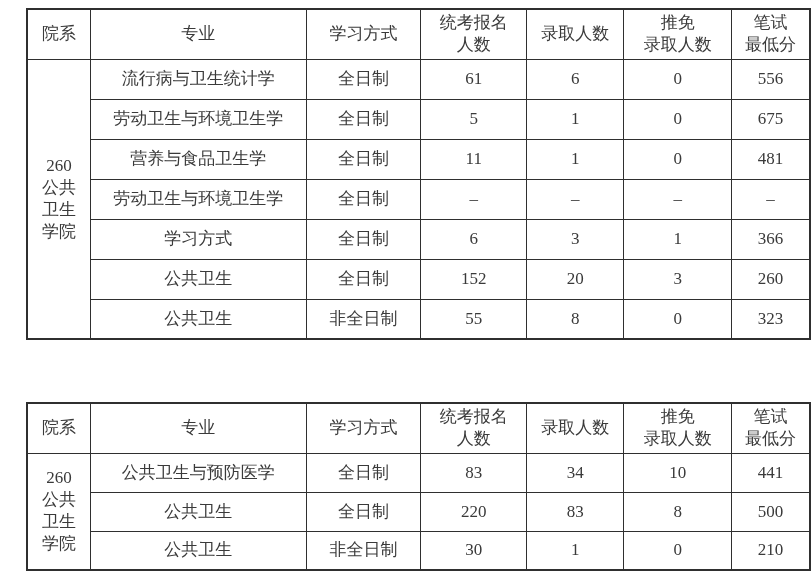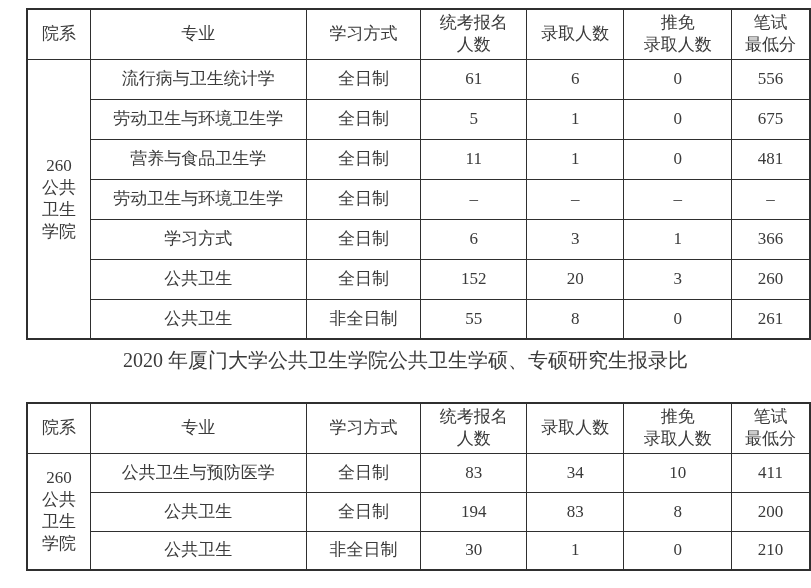--- a/index.html
+++ b/index.html
@@ -125,26 +125,25 @@
         <td>20</td>
         <td>3</td>
         <td>260</td>
       </tr>
       <tr class="data">
         <td>公共卫生</td>
         <td>非全日制</td>
         <td>55</td>
         <td>8</td>
         <td>0</td>
-        <td>261</td>
+        <td>323</td>
       </tr>
     </tbody>
   </table>
 
-  <div class="page-title">2020 年厦门大学公共卫生学院公共卫生学硕、专硕研究生报录比</div>
 
   <table class="tbl" id="table2">
     <colgroup>
       <col style="width:64px">
         <col style="width:218px">
         <col style="width:116px">
       <col style="width:107px">
         <col style="width:98px">
         <col style="width:109px">
         <col style="width:79px">
@@ -165,29 +164,29 @@
       <tr class="data">
         <td rowspan="3">260
 公共
 卫生
 学院</td>
         <td>公共卫生与预防医学</td>
         <td>全日制</td>
         <td>83</td>
         <td>34</td>
         <td>10</td>
-        <td>411</td>
+        <td>441</td>
       </tr>
       <tr class="data">
         <td>公共卫生</td>
         <td>全日制</td>
-        <td>194</td>
+        <td>220</td>
         <td>83</td>
         <td>8</td>
-        <td>200</td>
+        <td>500</td>
       </tr>
       <tr class="data">
         <td>公共卫生</td>
         <td>非全日制</td>
         <td>30</td>
         <td>1</td>
         <td>0</td>
         <td>210</td>
       </tr>
     </tbody>

